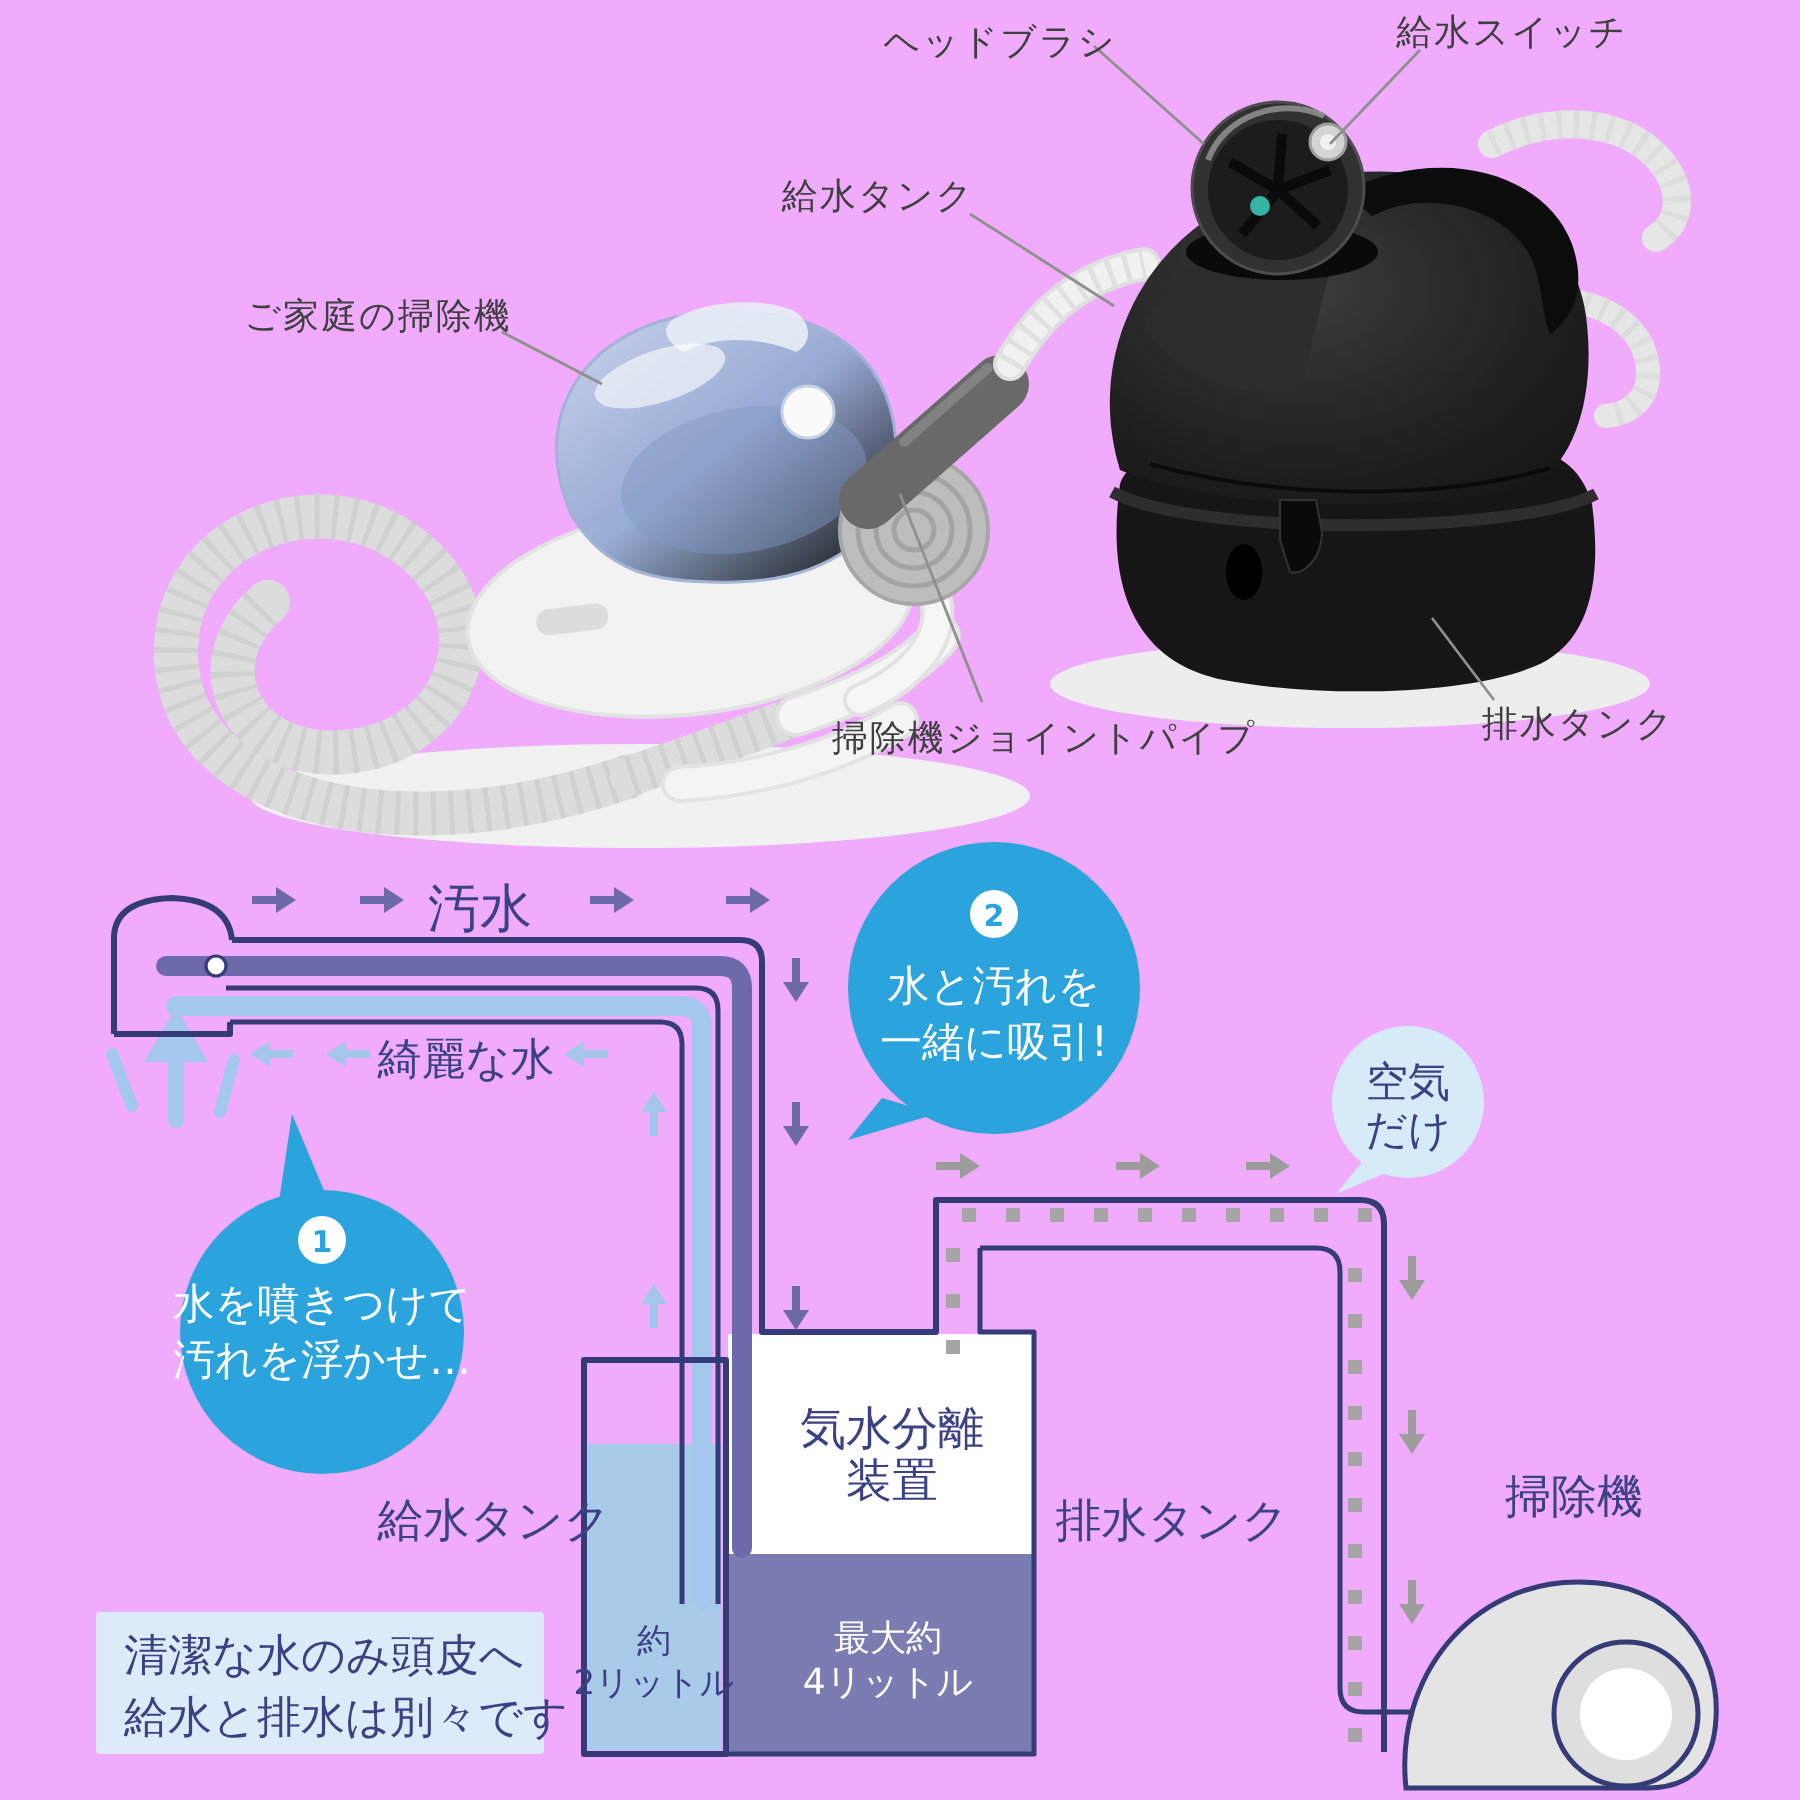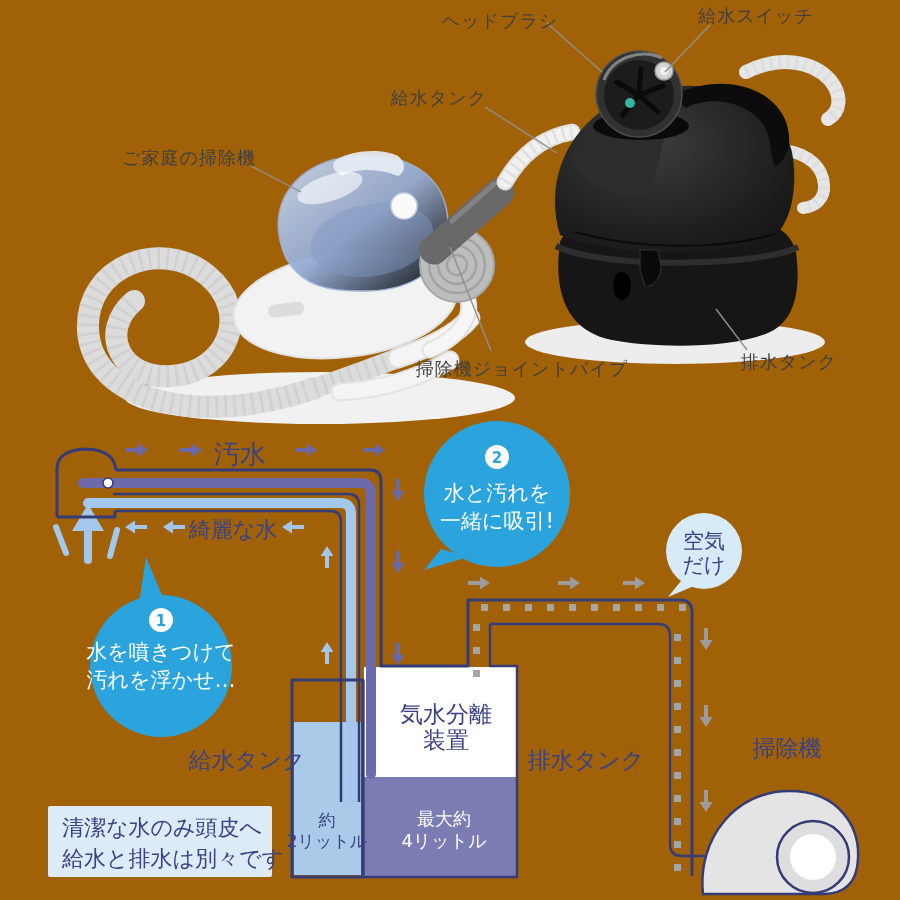--- a/index.html
+++ b/index.html
@@ -1,16 +1,16 @@
 <!DOCTYPE html>
 <html><head>
 <meta charset="utf-8">
 <style>
   html,body{margin:0;padding:0;background:#ffffff;}
-  .canvas{position:relative;width:900px;height:900px;background:#a16207;overflow:hidden;
+  .canvas{position:relative;width:900px;height:900px;background:#f0abfc;overflow:hidden;
           font-family:"DejaVu Sans","Liberation Sans",sans-serif;}
   svg{position:absolute;left:0;top:0;}
   text{font-family:"DejaVu Sans","Liberation Sans",sans-serif;}
   .photo-label{font-size:18px;fill:#3f3f3f;letter-spacing:1px;}
   .dia-label{fill:#3b4183;}
   .bubble-text{fill:#ffffff;}
 </style>
 </head>
 <body>
 

